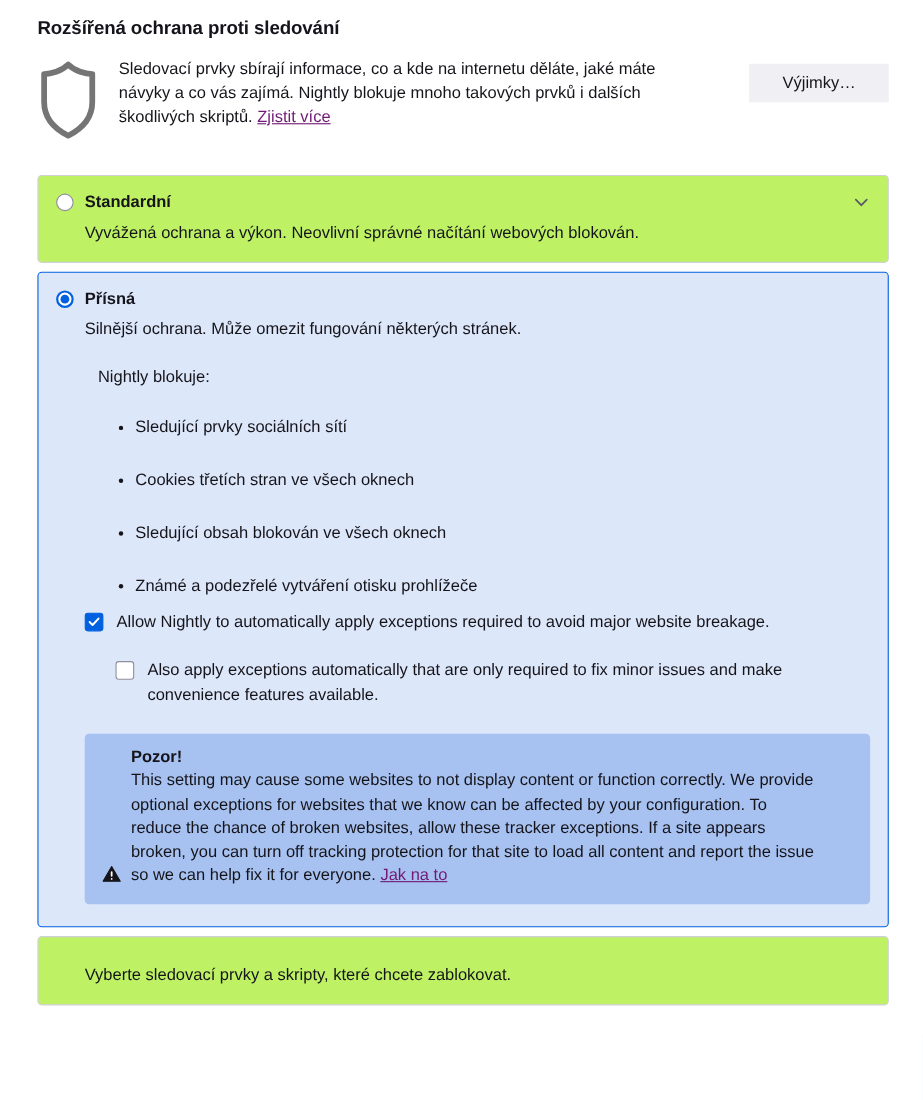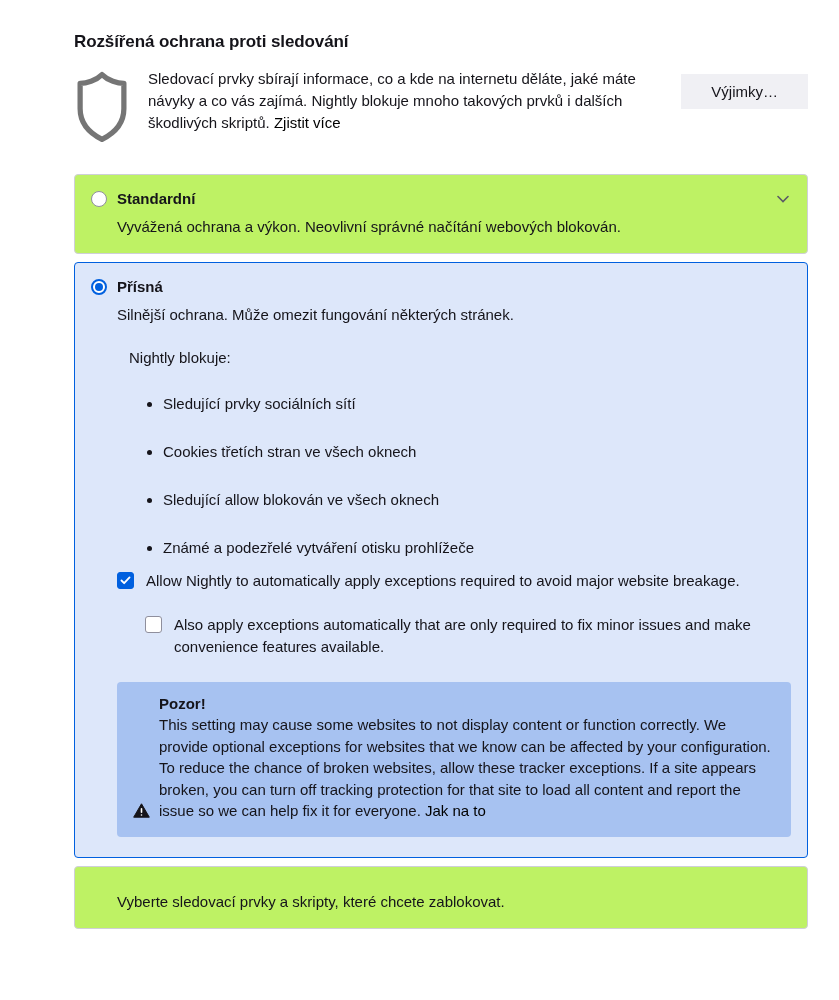--- a/index.html
+++ b/index.html
@@ -3,39 +3,40 @@
 <meta charset="utf-8">
 <style>
   * { box-sizing: border-box; }
   html, body { margin: 0; padding: 0; background: #ffffff; }
   body {
     width: 839px;
     font-family: "Liberation Sans", "DejaVu Sans", sans-serif;
     color: #15141a;
     -webkit-font-smoothing: antialiased;
   }
-  .page { padding: 32px 31px 26px 34px; margin-left: 40px; }
+  .page { padding: 16px 31px 26px 34px; }
 
   h1.page-title {
     font-size: 17px;
     font-weight: 700;
     margin: 0 0 16px 0;
     letter-spacing: -0.1px;
   }
 
   .intro { display: flex; align-items: flex-start; gap: 18px; }
   .shield { flex: none; margin-top: 2px; }
   .intro-text {
     margin: 0;
     font-size: 15px;
     line-height: 22px;
     max-width: 528px;
   }
   a.link {
-    color: #000000;
+    color: #701a75;
+    text-decoration: underline;
     cursor: pointer;
   }
   .exceptions-btn {
     margin-left: auto;
     flex: none;
     margin-top: 6px;
     font-family: inherit;
     font-size: 15px;
     color: #15141a;
     background: #f0f0f4;
@@ -187,21 +188,21 @@
       <div class="card-head">
         <span class="radio checked"></span>
         <span class="card-label">Přísná</span>
       </div>
       <p class="card-desc">Silnější ochrana. Může omezit fungování některých stránek.</p>
 
       <div class="blocks-heading">Nightly blokuje:</div>
       <ul class="blocks">
         <li>Sledující prvky sociálních sítí</li>
         <li>Cookies třetích stran ve všech oknech</li>
-        <li>Sledující allow blokován ve všech oknech</li>
+        <li>Sledující obsah blokován ve všech oknech</li>
         <li>Známé a podezřelé vytváření otisku prohlížeče</li>
       </ul>
 
       <div class="check-row">
         <span class="checkbox checked">
           <svg width="11" height="9" viewBox="0 0 12 10">
               <path d="M1.5 5 L4.5 8 L10.5 1.5" stroke="#ffffff" stroke-width="2" fill="none" stroke-linecap="round" stroke-linejoin="round"></path>
             </svg>
         </span>
         <span class="check-label">Allow Nightly to automatically apply exceptions required to avoid major website breakage.</span>

